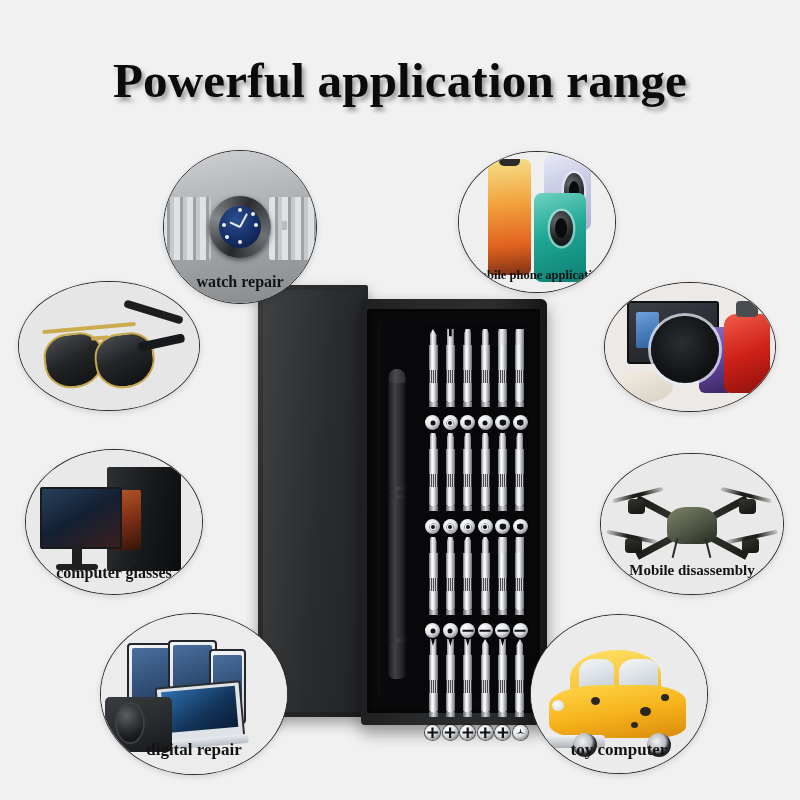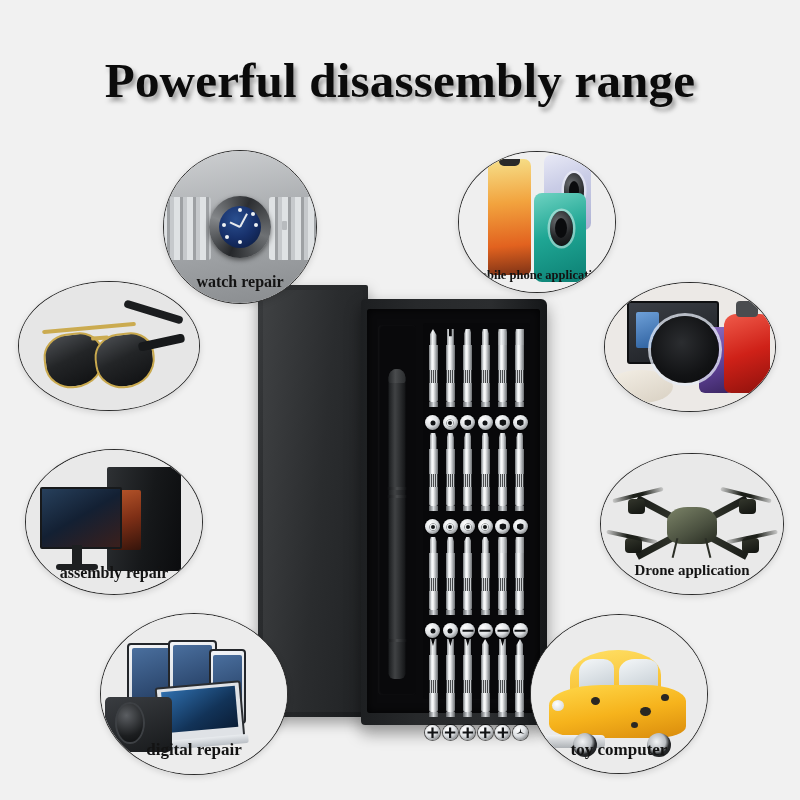--- a/index.html
+++ b/index.html
@@ -469,21 +469,21 @@
     background: linear-gradient(180deg,#f0f2f4,#aeb2b6); border-radius:4px;
   }
   .ty-light {
     position:absolute; border-radius:50%;
     background: radial-gradient(circle at 40% 35%, #ffffff, #cfd3d7);
   }
 </style>
 </head>
 <body>
 
-<div id="page-title">Powerful disassembly range</div>
+<div id="page-title">Powerful application range</div>
 
 <div id="case-wrap">
 
   <div class="case-lid">
     <div class="case-lid-inner"></div>
   </div>
 
   <div class="case-base">
     <div class="case-base-rim">
 
@@ -822,42 +822,42 @@
 
 <div class="badge" id="badge-computer">
   <div class="photo ph-computer">
     <div class="cp-tower">
         <i></i>
       </div>
     <div class="cp-mon"></div>
     <div class="cp-stand"></div>
     <div class="cp-base"></div>
   </div>
-  <div class="caption">assembly repair</div>
+  <div class="caption">computer glasses</div>
 </div>
 
 <div class="badge" id="badge-drone">
   <div class="photo ph-drone">
     <div class="dr-arm" style="transform:rotate(-152deg);"></div>
     <div class="dr-arm" style="transform:rotate(-28deg);"></div>
     <div class="dr-arm" style="transform:rotate(152deg);"></div>
     <div class="dr-arm" style="transform:rotate(28deg);"></div>
     <div class="dr-body"></div>
     <div class="dr-motor" style="left:15%;top:32%;"></div>
     <div class="dr-motor" style="right:15%;top:32%;"></div>
     <div class="dr-motor" style="left:13%;top:60%;"></div>
     <div class="dr-motor" style="right:13%;top:60%;"></div>
     <div class="dr-prop" style="left:6%;top:28%;transform:rotate(-14deg);"></div>
     <div class="dr-prop" style="right:6%;top:28%;transform:rotate(14deg);"></div>
     <div class="dr-prop" style="left:3%;top:58%;transform:rotate(12deg);"></div>
     <div class="dr-prop" style="right:3%;top:58%;transform:rotate(-12deg);"></div>
     <div class="dr-leg" style="left:40%;top:60%;transform:rotate(14deg);"></div>
     <div class="dr-leg" style="left:58%;top:60%;transform:rotate(-14deg);"></div>
   </div>
-  <div class="caption">Drone application</div>
+  <div class="caption">Mobile disassembly</div>
 </div>
 
 <div class="badge" id="badge-digital">
   <div class="photo ph-digital">
     <div class="dg-tab" style="left:14%;top:18%;width:26%;height:44%;">
         <i></i>
       </div>
     <div class="dg-tab" style="left:36%;top:16%;width:24%;height:42%;">
         <i></i>
       </div>

